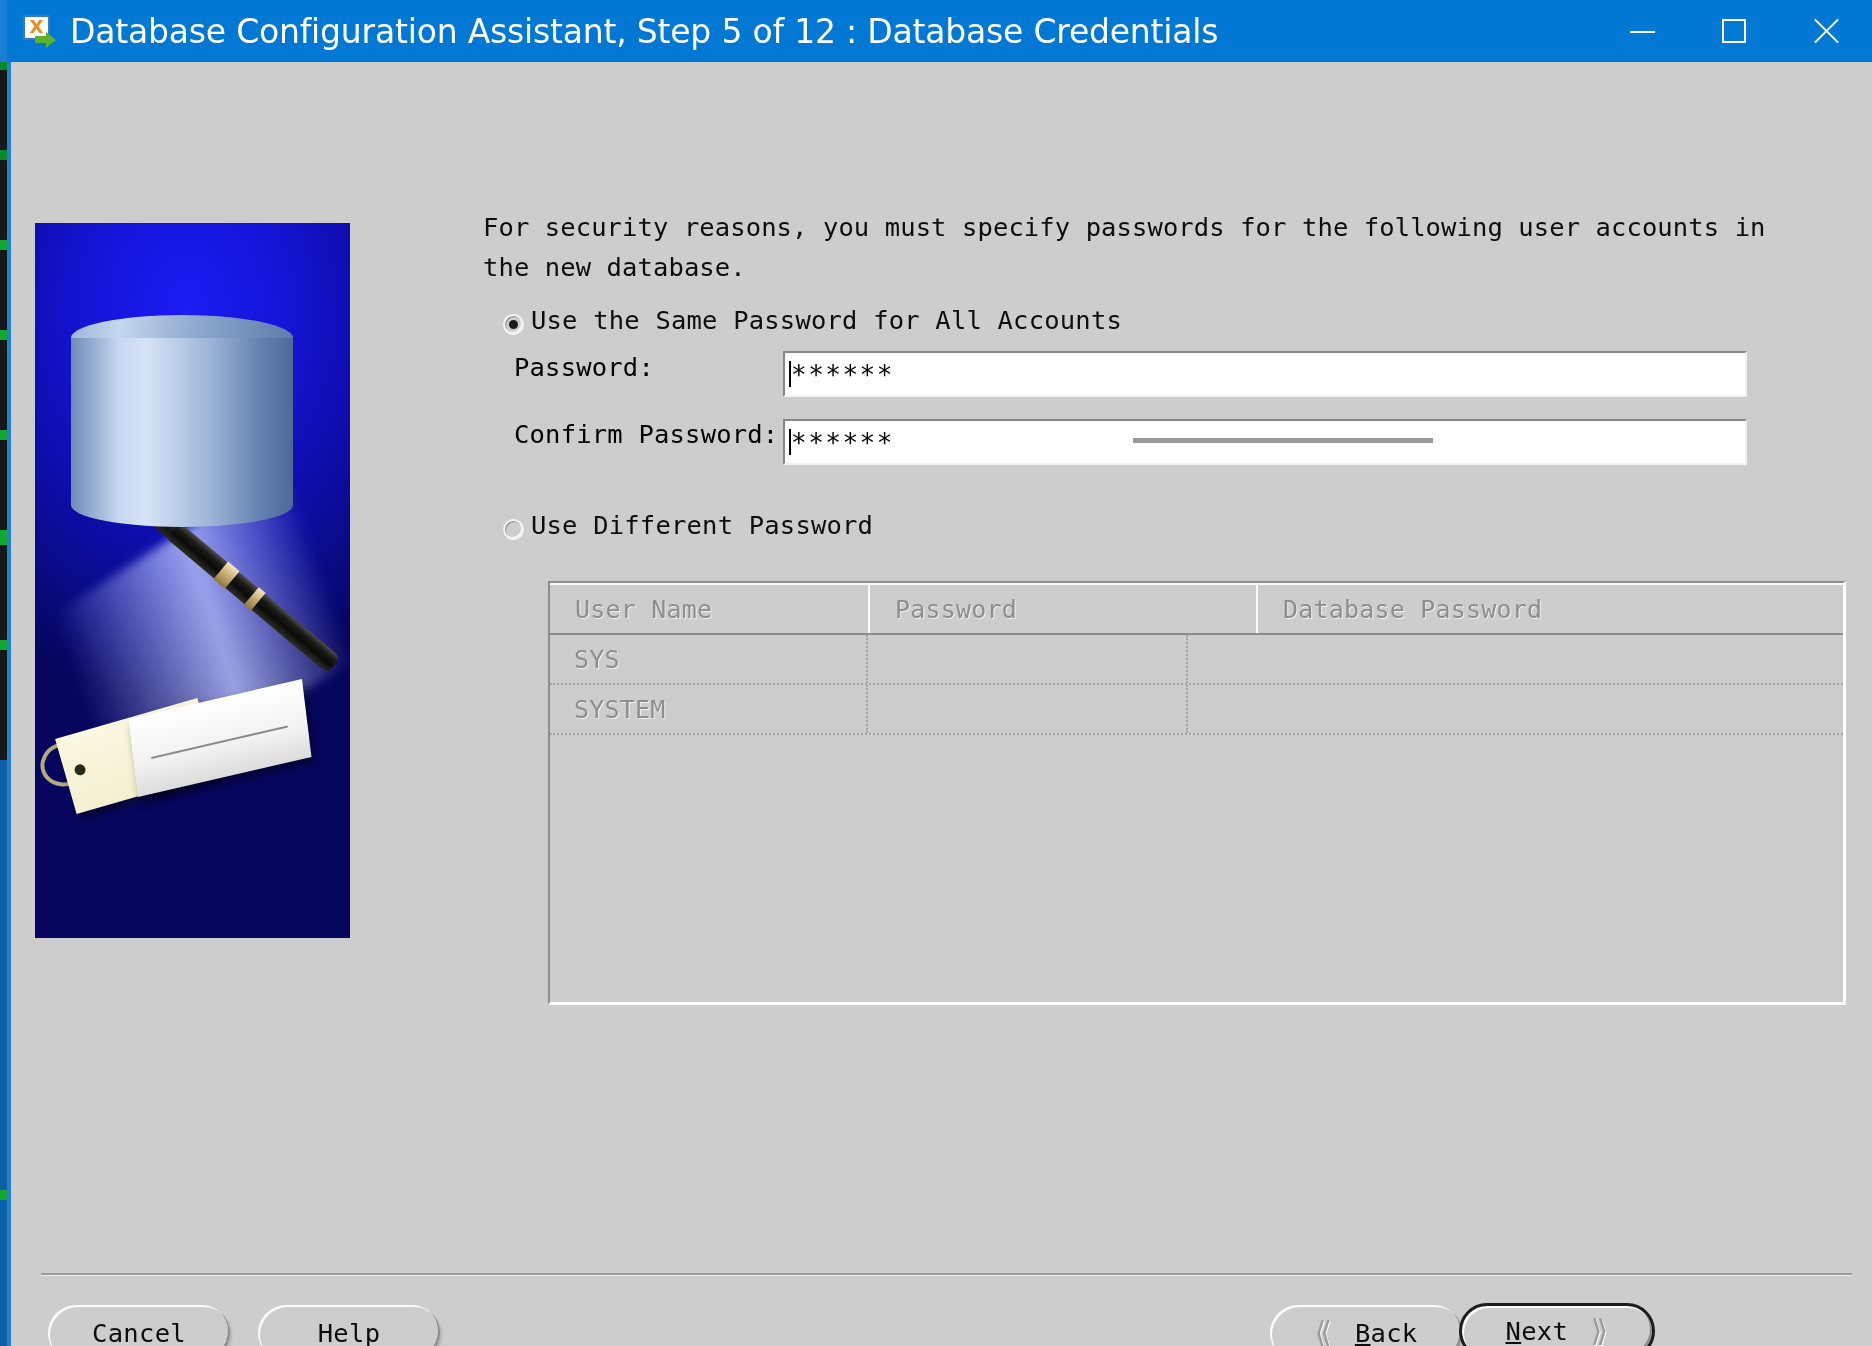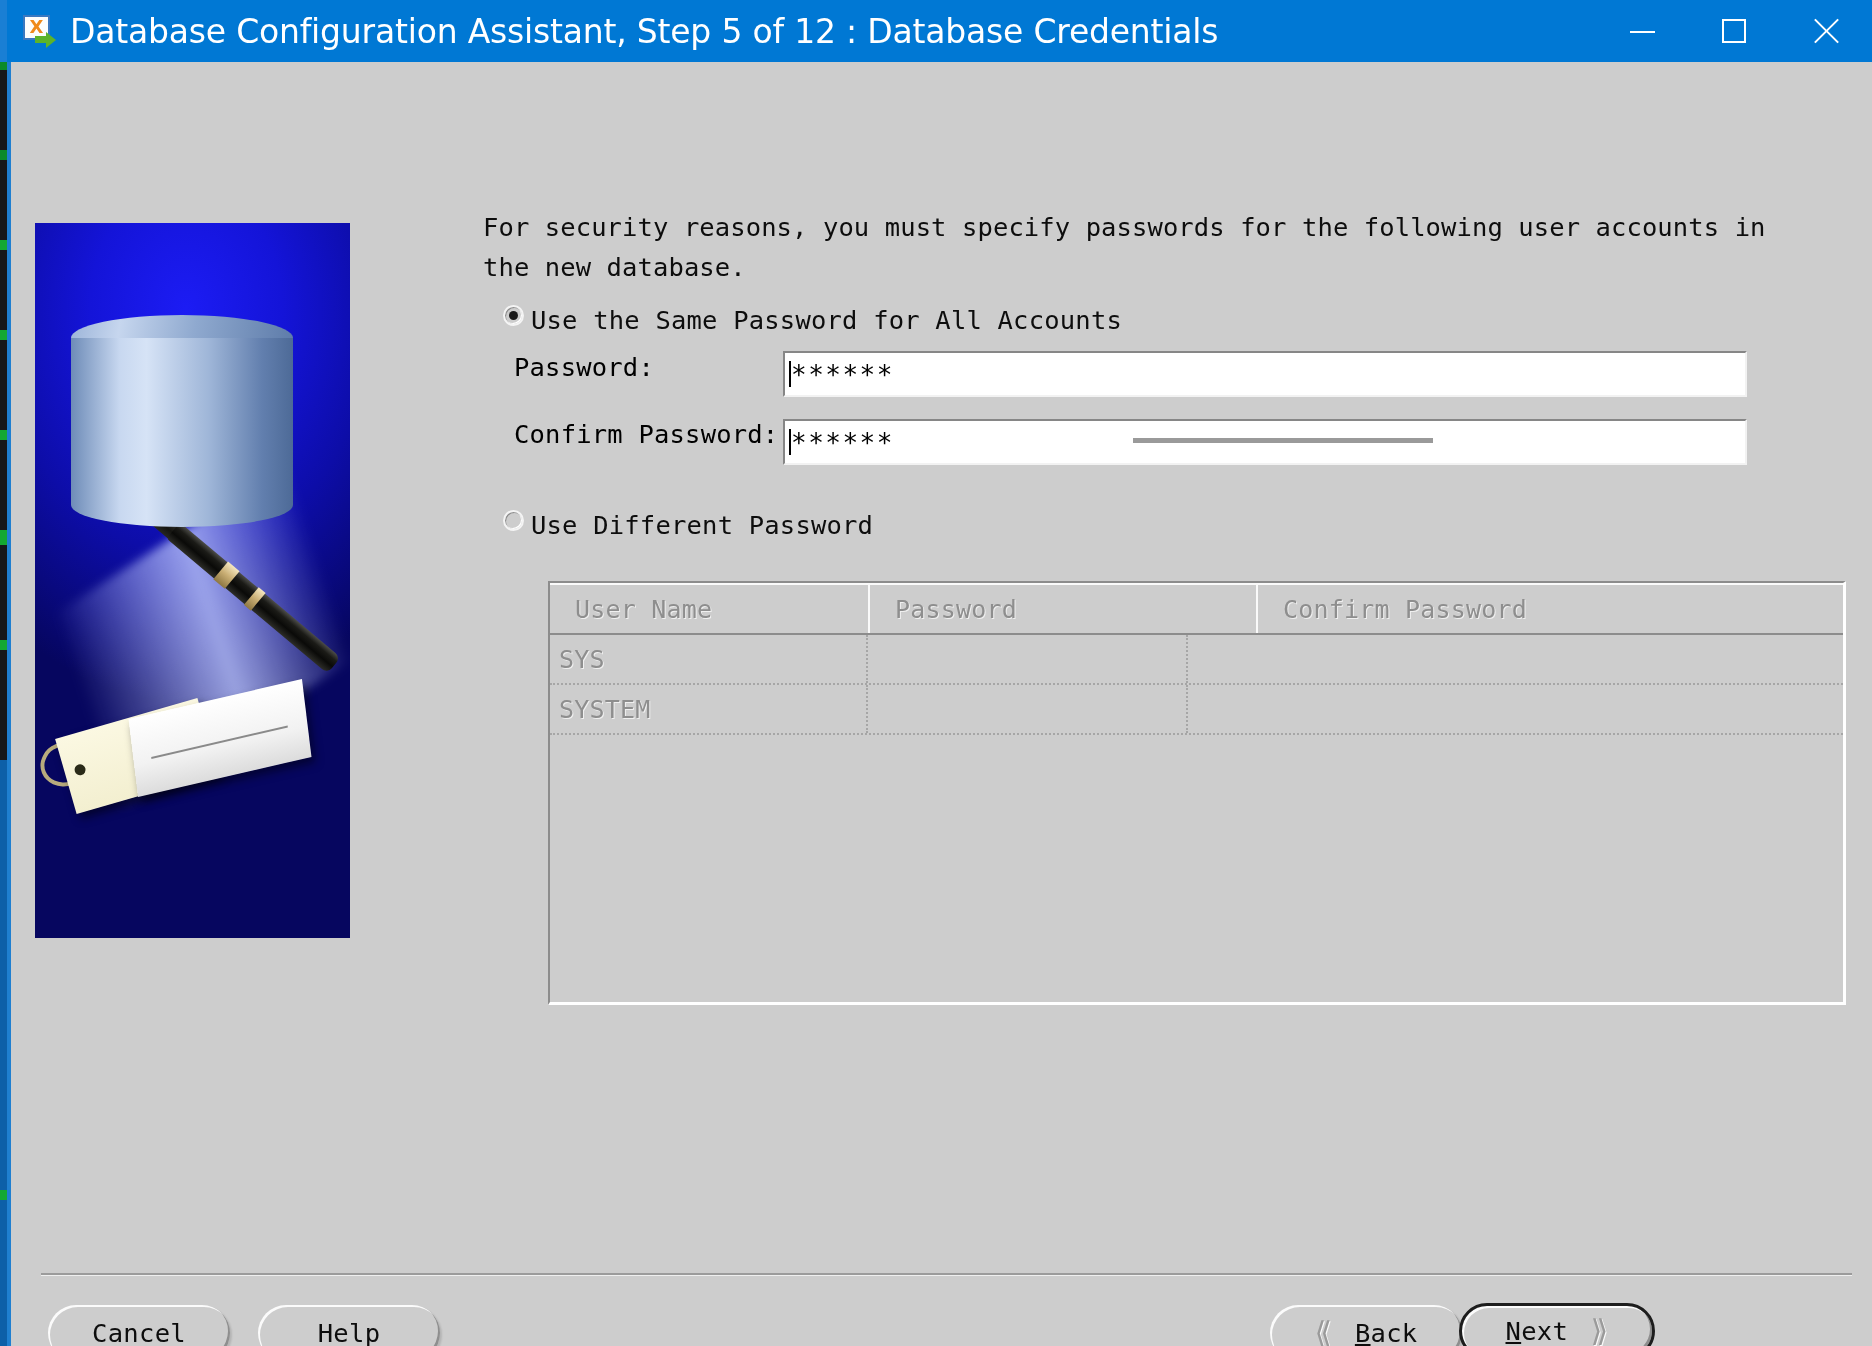--- a/index.html
+++ b/index.html
@@ -303,21 +303,21 @@
     line-height: 40px;
     color: #0d0d0d;
     letter-spacing: 0.1px;
     white-space: pre-wrap;
   }
 
   
   .radio-row {
     position: absolute;
     display: flex;
-    align-items: flex-start;
+    align-items: flex-end;
   }
   .radio {
     width: 21px; height: 21px;
     border-radius: 50%;
     background: #cdcdcd;
     border: 2px solid #f4f4f4;
     box-shadow: inset 1px 1px 0 #8d8d8d, inset -1px -1px 0 #ffffff;
     position: relative;
     flex: none;
   }
@@ -424,21 +424,21 @@
   .trow {
     position: relative;
     height: 50px;
     display: flex;
     border-bottom: 2px dotted #a6a6a6;
   }
   .trow .td {
     height: 48px;
     display: flex;
     align-items: center;
-    padding-left: 9px;
+    padding-left: 24px;
     font-size: 25px;
     color: #8e8e8e;
     text-shadow: 1px 1px 0 #f0f0f0;
     border-right: 2px dotted #a6a6a6;
     white-space: nowrap;
     letter-spacing: 0.2px;
     overflow: hidden;
   }
   .trow .td.c0 { width: 318px; }
   .trow .td.c1 { width: 320px; }
@@ -567,21 +567,21 @@
 
     <div class="radio-row" style="left:492px; top:448px;">
       <span class="radio"></span>
       <span class="radio-label">Use Different Password</span>
     </div>
 
     <div id="cred-table">
       <div id="thead">
         <div class="th c0">User Name</div>
         <div class="th c1">Password</div>
-        <div class="th c2">Confirm Password</div>
+        <div class="th c2">Database Password</div>
       </div>
       <div id="tbody">
         <div class="trow">
           <div class="td c0">SYS</div>
           <div class="td c1"></div>
           <div class="td c2"></div>
         </div>
         <div class="trow">
           <div class="td c0">SYSTEM</div>
           <div class="td c1"></div>

